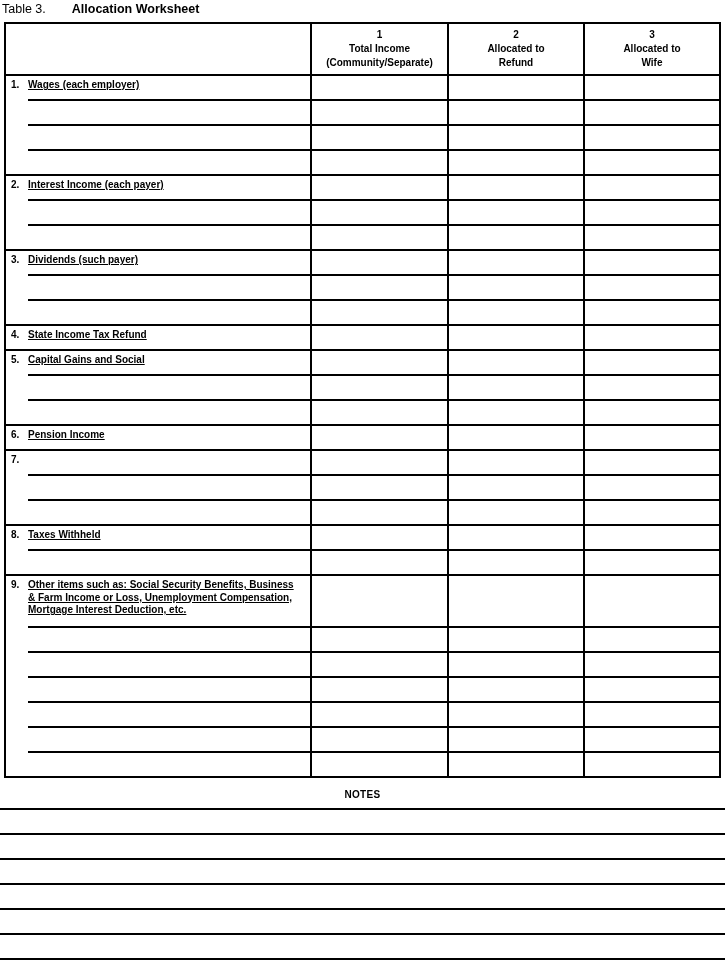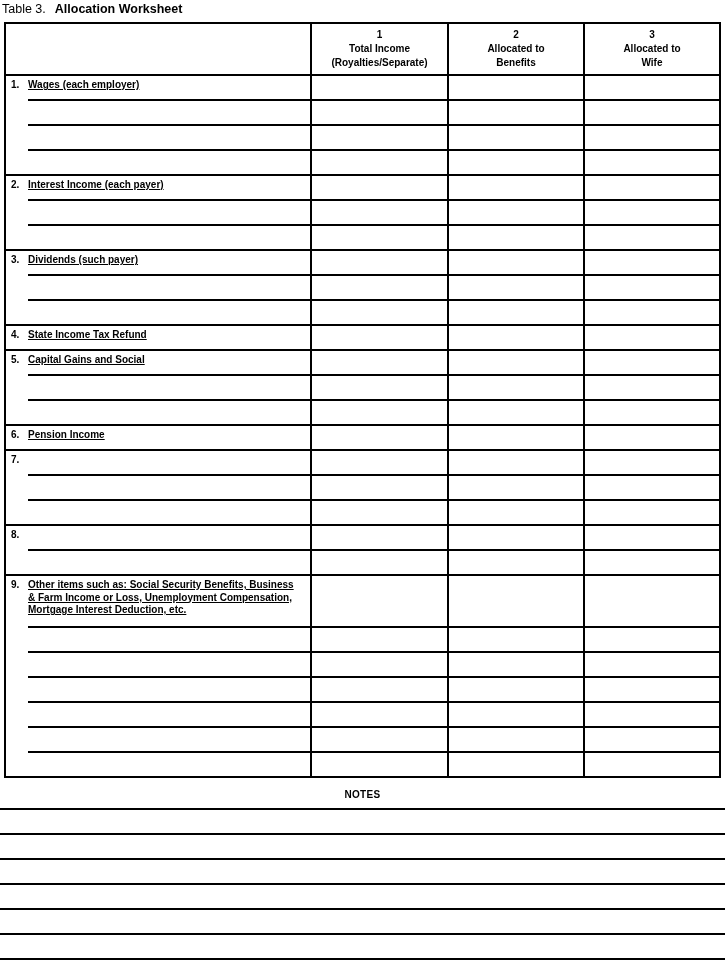--- a/index.html
+++ b/index.html
@@ -14,21 +14,21 @@
 
   
   .title {
     position: absolute;
     top: 2px;
     left: 2px;
     font-size: 12.5px;
     line-height: 15px;
     white-space: nowrap;
   }
-  .t-prefix { font-weight: normal; margin-right: 9px; }
+  .t-prefix { font-weight: normal; margin-right: 26px; }
   .t-name   { font-weight: bold; }
 
   
   .tbl {
     position: absolute;
     top: 22px;
     left: 4px;
     width: 717px;
     border: 2px solid #000;
     background: #fff;
@@ -106,26 +106,26 @@
   <div class="title">
     <span class="t-prefix">Table 3.</span><span class="t-name">Allocation Worksheet</span>
   </div>
 
   <div class="tbl">
     <div class="r header-row">
       <div class="lbl"></div>
       <div class="amt head">
         <div>1</div>
         <div>Total Income</div>
-        <div>(Royalties/Separate)</div>
+        <div>(Community/Separate)</div>
       </div>
       <div class="amt head">
         <div>2</div>
         <div>Allocated to</div>
-        <div>Benefits</div>
+        <div>Refund</div>
       </div>
       <div class="amt head">
         <div>3</div>
         <div>Allocated to</div>
         <div>Wife</div>
       </div>
     </div>
     <div id="table-body">
         <div class="item">
           <div class="r">
@@ -266,20 +266,21 @@
             <div class="lbl"></div>
             <div class="amt"></div>
             <div class="amt"></div>
             <div class="amt"></div>
           </div>
         </div>
         <div class="item">
           <div class="r">
             <div class="lbl uline">
               <span class="num">8.</span>
+              <span class="txt">Taxes Withheld</span>
             </div>
             <div class="amt lined"></div>
             <div class="amt lined"></div>
             <div class="amt lined"></div>
           </div>
           <div class="r last">
             <div class="lbl"></div>
             <div class="amt"></div>
             <div class="amt"></div>
             <div class="amt"></div>

